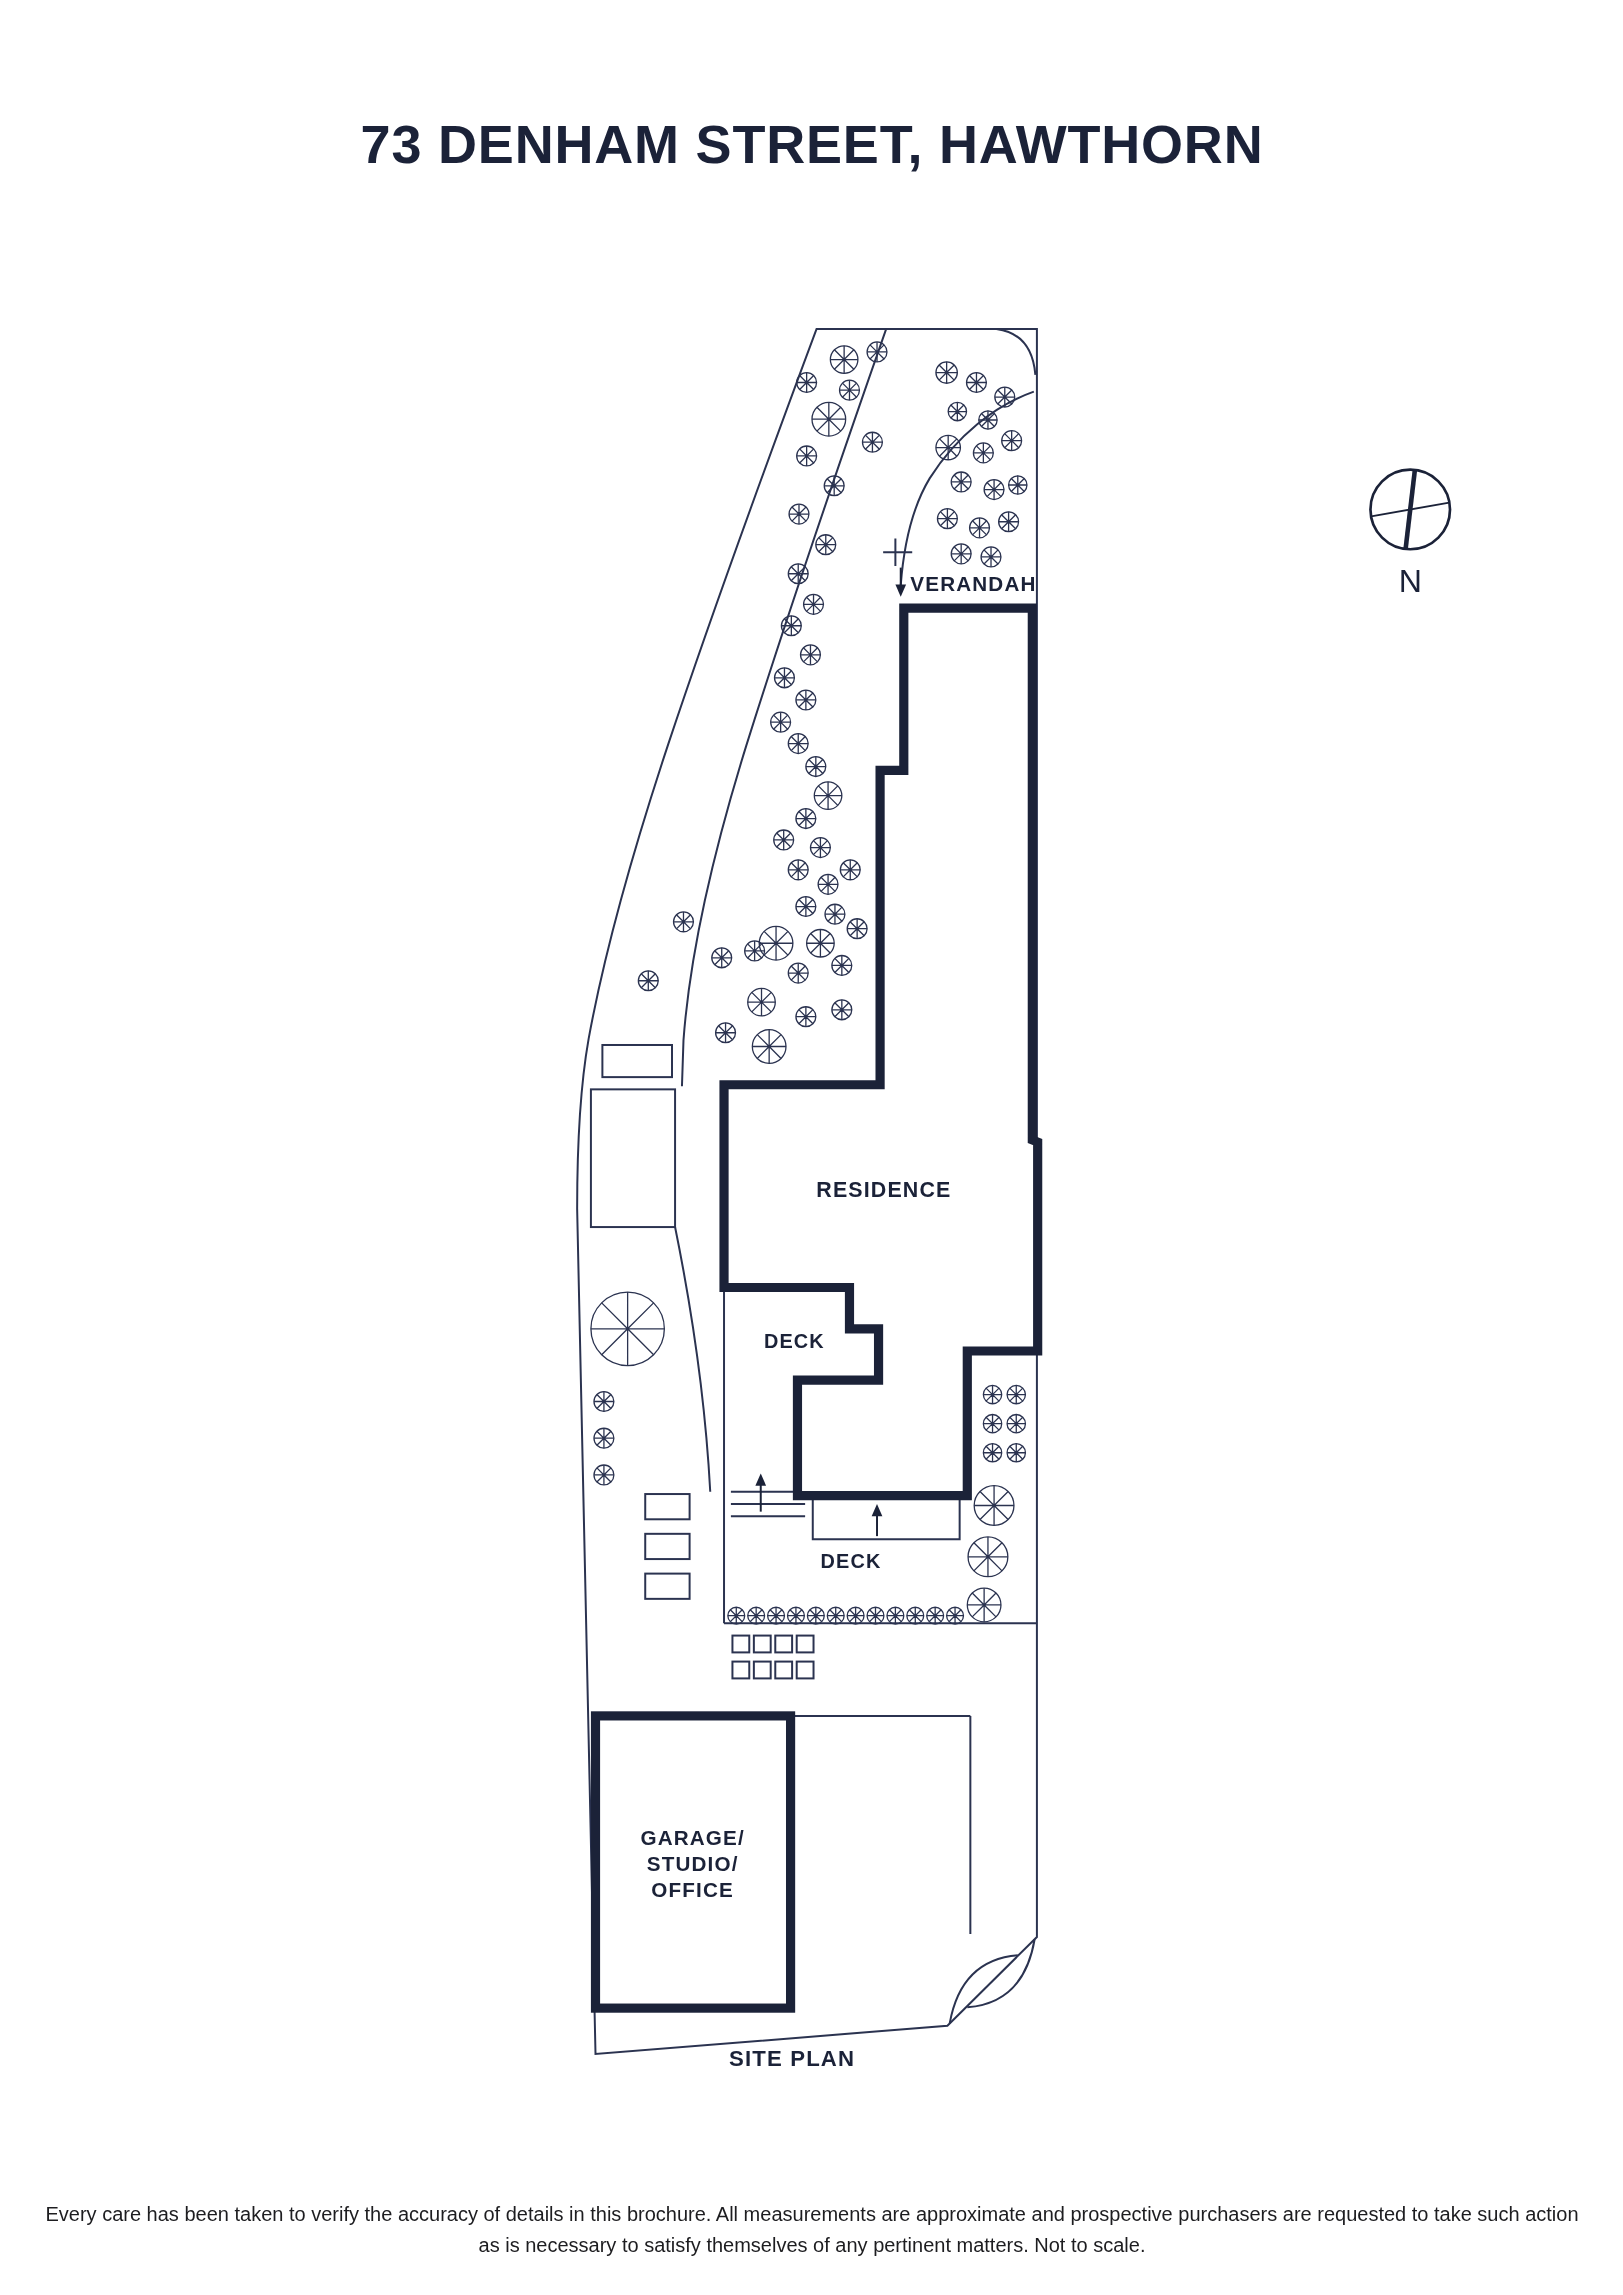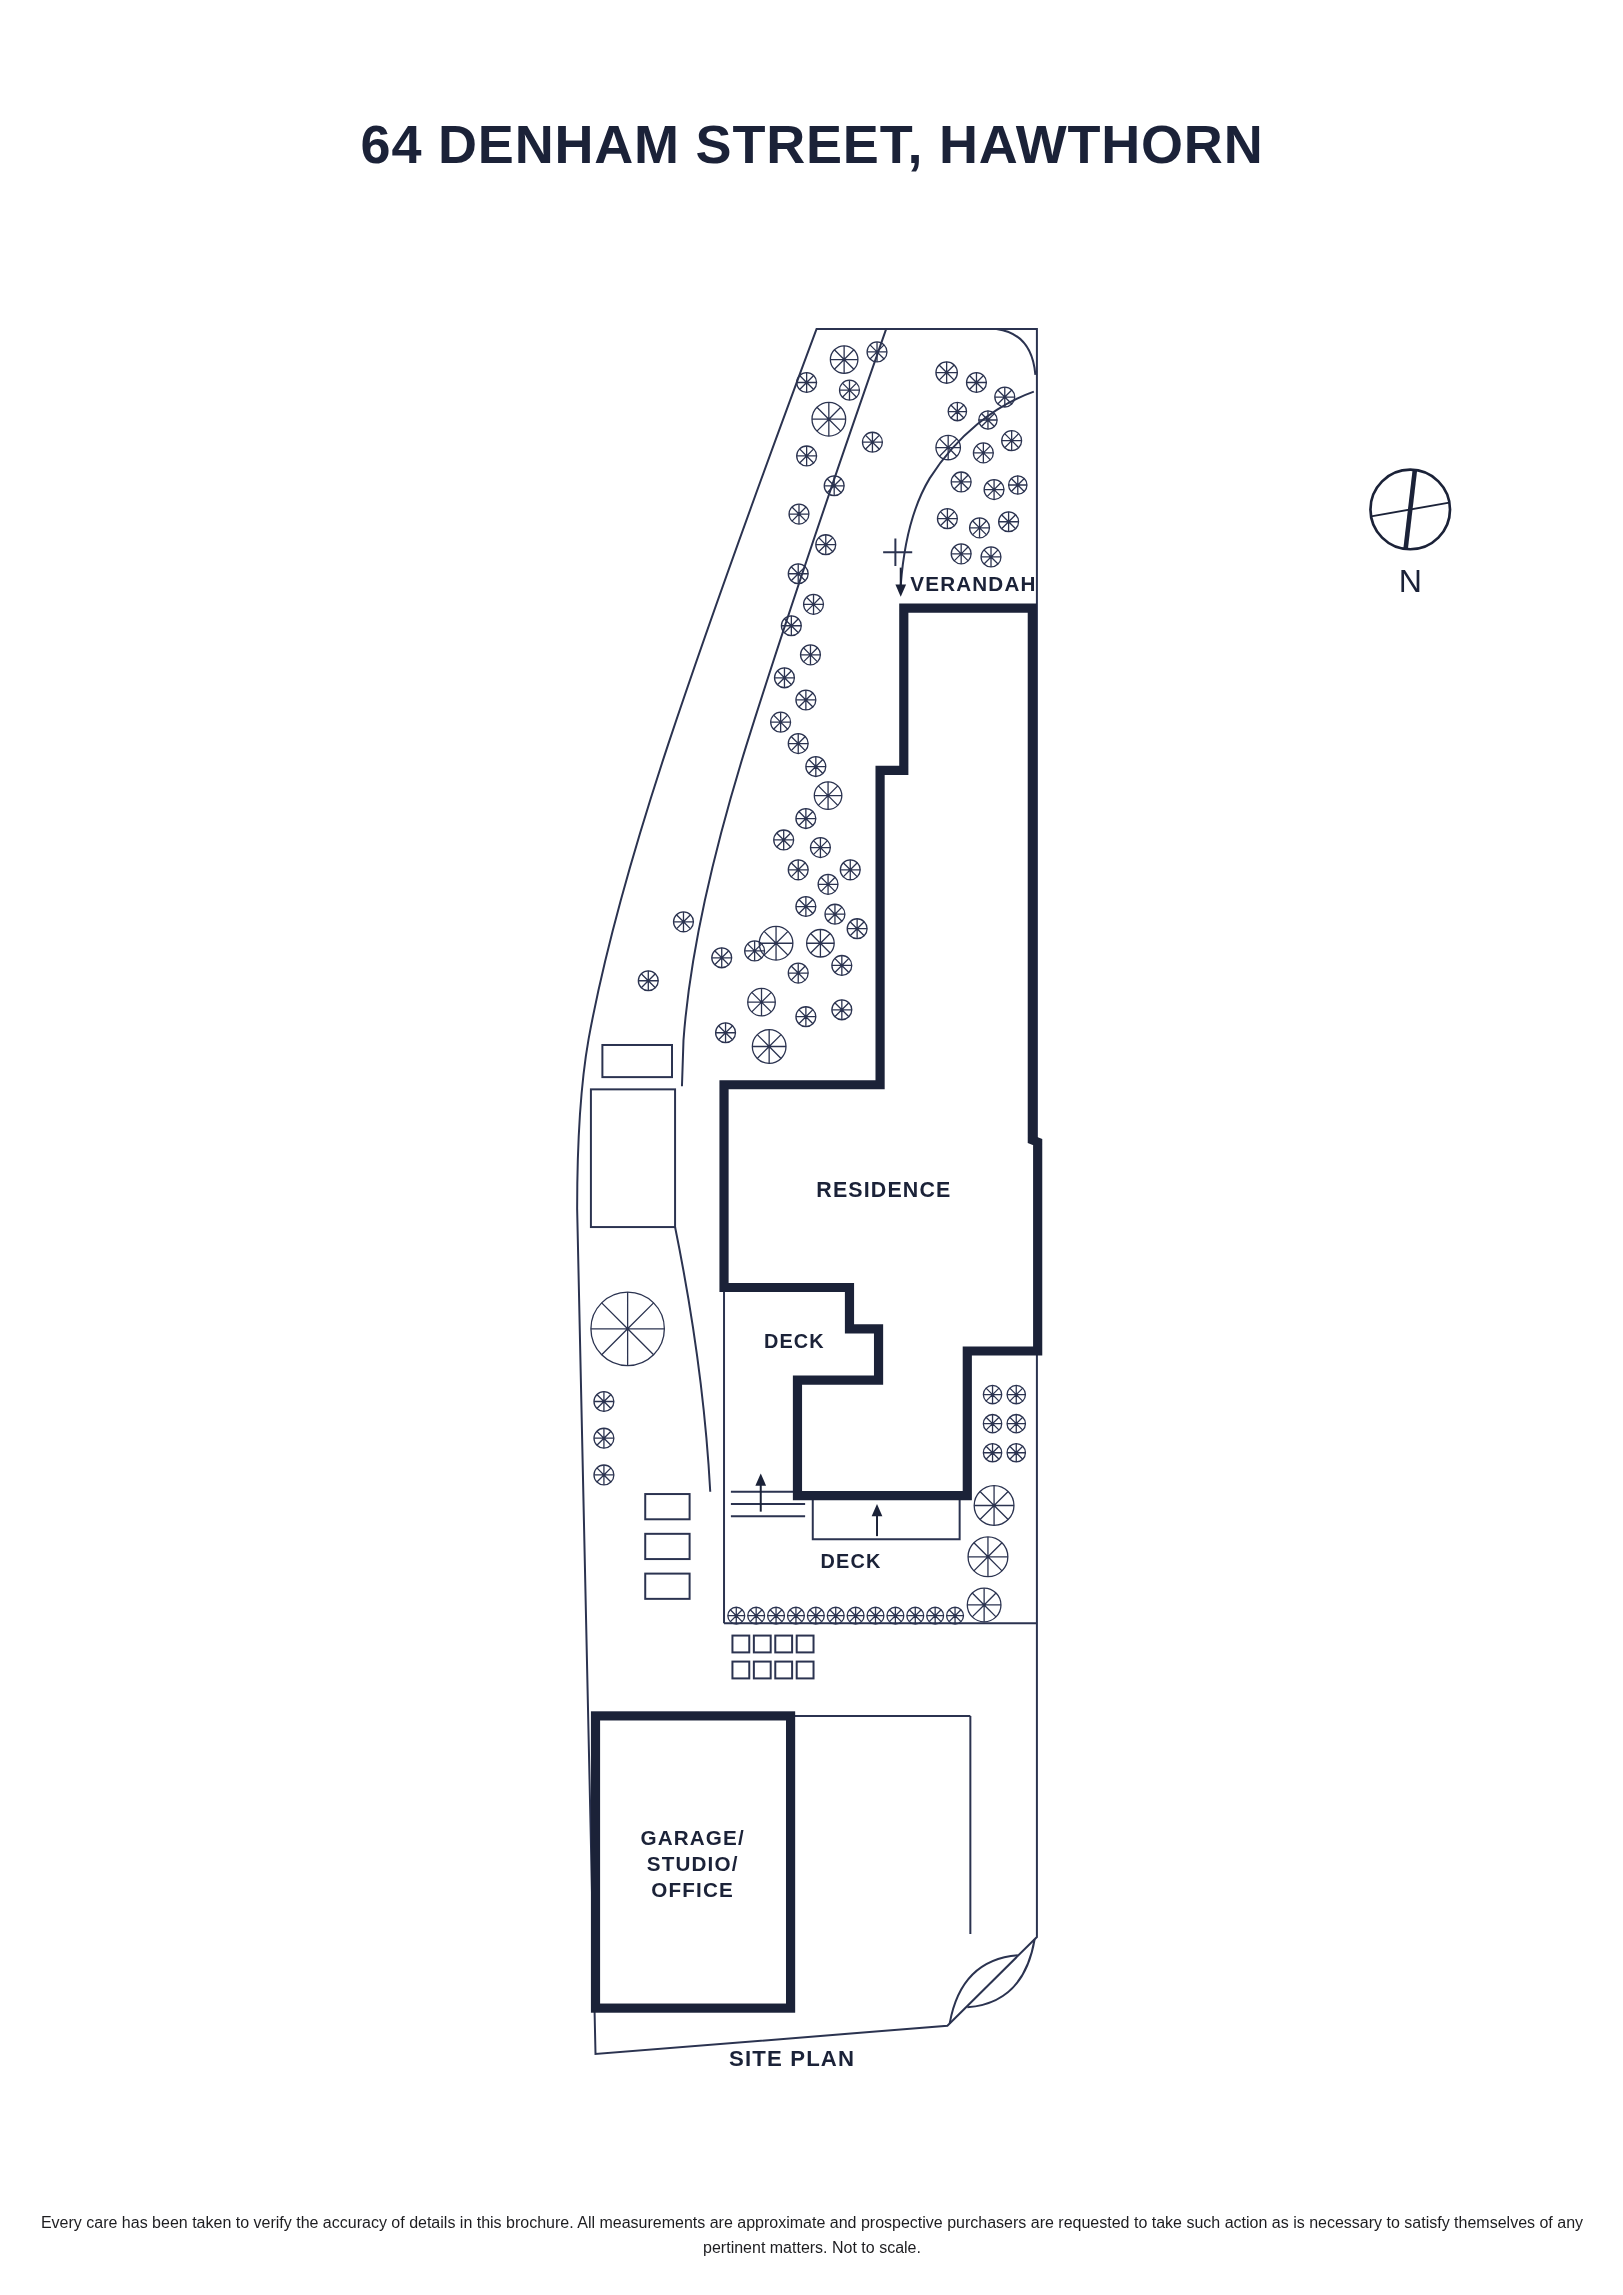--- a/index.html
+++ b/index.html
@@ -10,39 +10,39 @@
     font-family:"Liberation Sans", sans-serif; overflow:hidden;
   }
   .title{
     position:absolute; top:113px; left:0; width:100%; margin:0;
     text-align:center; font-size:54px; font-weight:bold;
     letter-spacing:0.8px; color:var(--ink); white-space:nowrap;
   }
   .plan-svg{ position:absolute; left:0; top:0; width:1624px; height:2295px; }
   .disclaimer{
     position:absolute; left:50%; transform:translateX(-50%); bottom:34px;
-    width:1549px; margin:0; text-align:center; font-size:16px; line-height:1.55;
+    width:1549px; margin:0; text-align:center; font-size:20px; line-height:1.55;
     color:#1d1d20;
   }
   svg .lbl{
     font-family:"Liberation Sans", sans-serif; font-weight:bold;
     fill:var(--ink); letter-spacing:1.5px;
   }
   svg .thin{ fill:none; stroke:var(--line); stroke-width:2.6px; }
   svg .thick{ fill:#ffffff; stroke:var(--ink); stroke-width:12px; stroke-linejoin:miter; }
   svg .marks{ fill:none; stroke:var(--ink); stroke-width:2.6px; }
   svg .marks .head{ fill:var(--ink); stroke:none; }
   .tree-glyph{ stroke:var(--line); fill:none; stroke-width:1.3px; }
 </style>
 </head>
 <body>
 
 <div class="page">
 
-  <h1 class="title">64 DENHAM STREET, HAWTHORN</h1>
+  <h1 class="title">73 DENHAM STREET, HAWTHORN</h1>
 
   <svg class="plan-svg" viewBox="0 0 2122 3000" xmlns="http://www.w3.org/2000/svg">
 
     <defs>
       <symbol id="tree" overflow="visible">
         <g class="tree-glyph">
           <circle r="10" vector-effect="non-scaling-stroke"></circle>
           <path vector-effect="non-scaling-stroke" d="M0 0L10 0M0 0L7.07 7.07M0 0L0 10M0 0L-7.07 7.07M0 0L-10 0M0 0L-7.07 -7.07M0 0L0 -10M0 0L7.07 -7.07"></path>
         </g>
       </symbol>

